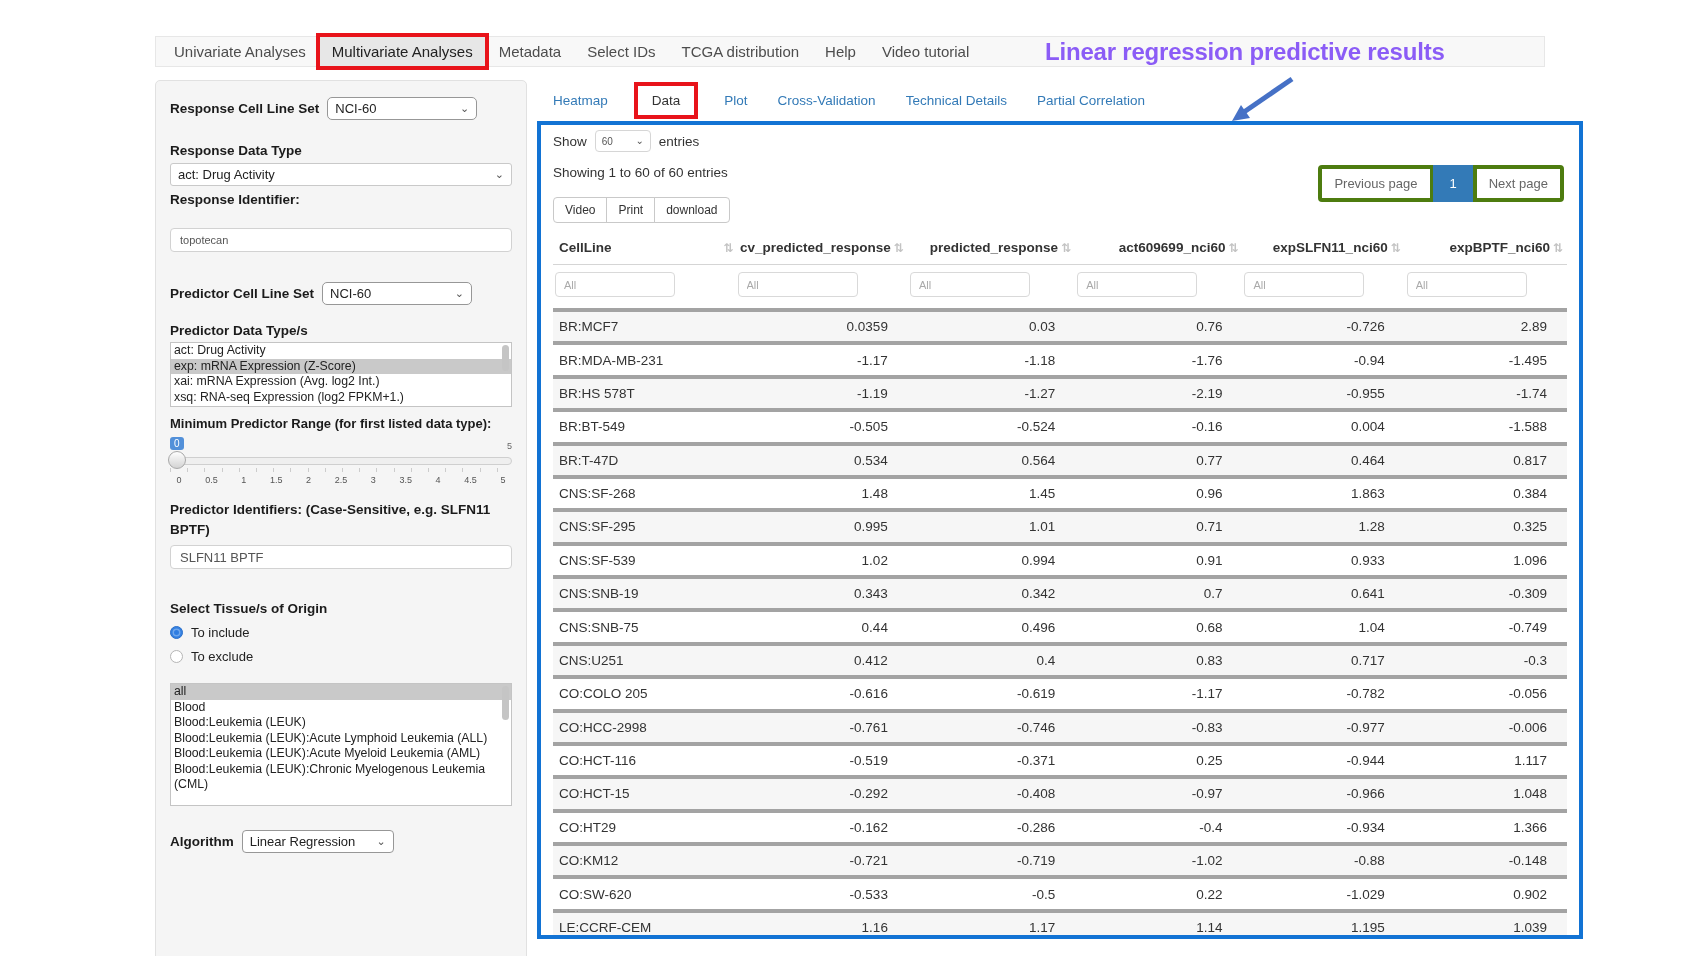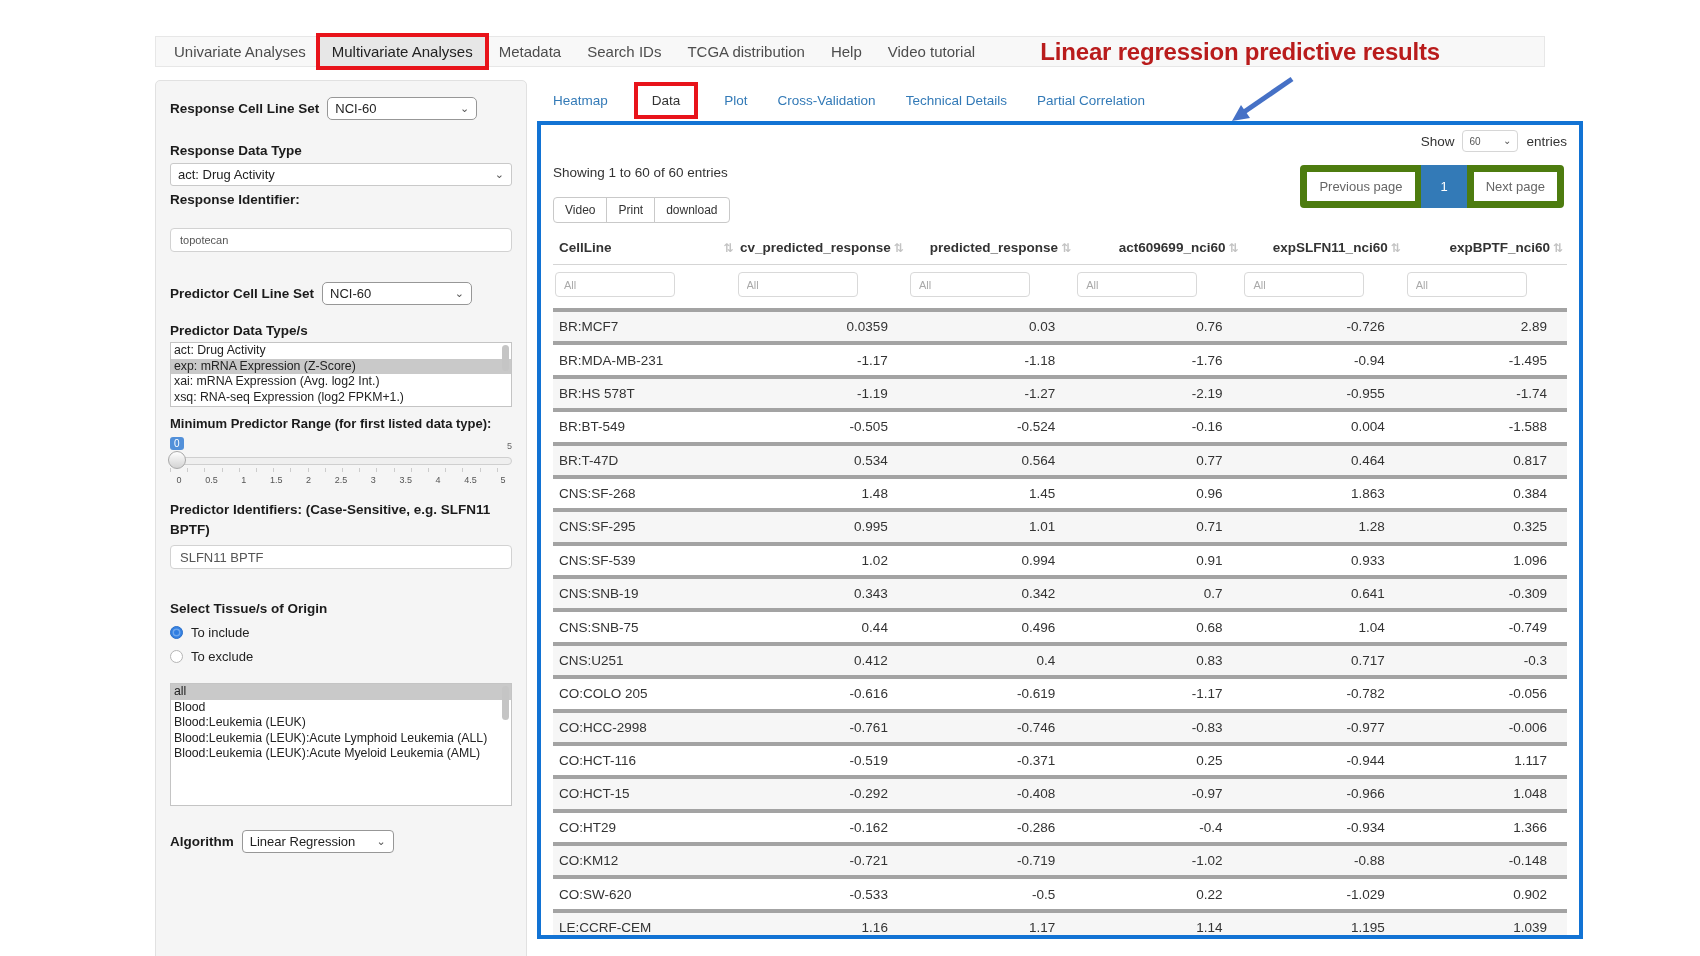--- a/index.html
+++ b/index.html
@@ -6,22 +6,22 @@
   body{
     width:1700px;height:956px;position:relative;background:#fff;
     font-family:"Liberation Sans","DejaVu Sans",sans-serif;color:#333;overflow:hidden;
   }
   
   .navbar{position:absolute;left:155px;top:36px;width:1390px;height:31px;
     background:#f8f8f8;border:1px solid #e7e7e7;display:flex;align-items:center;
     padding-left:6px;box-sizing:border-box;gap:2px;}
   .nav-item{padding:6px 12px;font-size:15px;color:#4d4d4d;white-space:nowrap;cursor:default;}
   .nav-item.active{background:#e7e7e7;color:#222;box-shadow:0 0 0 4px #e8131a;}
-  .annotation{position:absolute;left:1016px;top:38px;width:424px;text-align:right;
-    font-size:24px;font-weight:bold;color:#b91c1c;letter-spacing:-0.2px;}
+  .annotation{position:absolute;left:1045px;top:38px;width:424px;
+    font-size:24px;font-weight:bold;color:#8b5cf6;letter-spacing:-0.2px;}
   .arrow-icon{position:absolute;left:1224px;top:74px;}
   
   .sidebar{position:absolute;left:155px;top:80px;width:372px;height:914px;background:#f5f5f5;
     border:1px solid #e1e1e1;border-radius:5px;padding:16px 14px;box-sizing:border-box;font-size:13px;}
   .b{font-weight:bold;font-size:13.5px;color:#1b1b1b;}
   .fld-row{display:flex;align-items:center;gap:8px;}
   .select{background:#fff;border:1px solid #979797;border-radius:5px;height:23px;display:flex;
     align-items:center;justify-content:space-between;padding:0 7px;font-size:13px;color:#222;
     box-sizing:border-box;cursor:default;}
   .chev{font-size:11px;color:#555;margin-left:6px;line-height:1;}
@@ -49,26 +49,26 @@
   .radio-row{display:flex;align-items:center;gap:8px;margin-top:9px;font-size:13px;color:#222;}
   .radio{width:13px;height:13px;border-radius:50%;border:1px solid #b5b5b5;background:#fff;box-sizing:border-box;}
   .radio.on{background:#2f7de1;border-color:#2a6fc9;box-shadow:inset 0 0 0 1.5px #2f7de1, inset 0 0 0 3px #6ea6ec;}
   
   .tabs{position:absolute;left:553px;top:84px;height:32px;display:flex;align-items:center;gap:30px;font-size:13.5px;}
   .tab{color:#337ab7;white-space:nowrap;cursor:default;}
   .tab.active{color:#333;padding:7px 14px;box-shadow:0 0 0 4px #e8131a;}
   
   .panel{position:absolute;left:537px;top:121px;width:1046px;height:818px;border:4px solid #1273d4;
     background:#fff;box-sizing:border-box;padding:4px 12px 0 12px;overflow:hidden;}
-  .show-row{display:flex;align-items:center;gap:8px;font-size:13.5px;margin-top:1px;justify-content:flex-end;}
+  .show-row{display:flex;align-items:center;gap:8px;font-size:13.5px;margin-top:1px;}
   .mini-select{width:56px;height:22px;border:1px solid #d6d6d6;border-radius:4px;background:#fff;
     display:flex;align-items:center;justify-content:space-between;padding:0 6px;font-size:10px;color:#555;box-sizing:border-box;}
   .summary{font-size:13.5px;margin-top:13px;}
   .pagination{position:absolute;top:40px;right:15px;display:flex;}
-  .pg{border:7px solid #4d7c0f;background:#fff;color:#666;font-size:13px;padding:7px 12px;margin-left:-1px;white-space:nowrap;}
+  .pg{border:4px solid #4d7c0f;background:#fff;color:#666;font-size:13px;padding:7px 12px;margin-left:-1px;white-space:nowrap;}
   .pg.first{border-radius:4px 0 0 4px;margin-left:0;}
   .pg.last{border-radius:0 4px 4px 0;}
   .pg.num{background:#337ab7;border-color:#337ab7;color:#fff;padding:7px 13px;}
   .btn-group{margin-top:17px;display:inline-flex;}
   .gbtn{border:1px solid #c9c9c9;background:#fff;font-size:12px;color:#333;padding:5px 11px;margin-left:-1px;white-space:nowrap;}
   .gbtn.first{border-radius:4px 0 0 4px;margin-left:0;}
   .gbtn.last{border-radius:0 4px 4px 0;}
   
   table.dt{width:100%;border-collapse:collapse;table-layout:fixed;margin-top:8px;font-size:13.5px;color:#333;}
   .dt th{font-weight:bold;padding:9px 4px;border-bottom:1px solid #d5d5d5;font-size:13.5px;}
@@ -86,21 +86,21 @@
   .dt td.name{text-align:left;padding-left:6px;}
   .dt td.num{text-align:right;padding-right:20px;}
 </style>
 </head>
 <body>
 
 <div class="navbar">
     <span class="nav-item">Univariate Analyses</span>
     <span class="nav-item active">Multivariate Analyses</span>
     <span class="nav-item">Metadata</span>
-    <span class="nav-item">Search IDs</span>
+    <span class="nav-item">Select IDs</span>
     <span class="nav-item">TCGA distribution</span>
     <span class="nav-item">Help</span>
     <span class="nav-item">Video tutorial</span>
   </div>
 
 <div class="annotation">Linear regression predictive results</div>
 <svg class="arrow-icon" width="80" height="54" viewBox="0 0 80 54">
   <line x1="68" y1="5" x2="20" y2="38" stroke="#4671c6" stroke-width="5"></line>
   <polygon points="8,47 17,31 26,44" fill="#4671c6"></polygon>
 </svg>
@@ -177,20 +177,21 @@
     <span>To exclude</span>
   </div>
 
   <div class="listbox" style="height:121px;margin-top:19px;" id="tissue-list">
     <div class="vthumb" style="top:2px;height:34px;"></div>
   <div class="opt wrap selected">all</div>
       <div class="opt wrap">Blood</div>
       <div class="opt wrap">Blood:Leukemia (LEUK)</div>
       <div class="opt wrap">Blood:Leukemia (LEUK):Acute Lymphoid Leukemia (ALL)</div>
       <div class="opt wrap">Blood:Leukemia (LEUK):Acute Myeloid Leukemia (AML)</div>
+      <div class="opt wrap">Blood:Leukemia (LEUK):Chronic Myelogenous Leukemia (CML)</div>
     </div>
 
   <div class="fld-row" style="margin-top:24px;">
     <span class="b">Algorithm</span>
     <div class="select" style="width:152px;border-radius:4px;">
       <span>Linear Regression</span>
       <span class="chev">⌄</span>
     </div>
   </div>
 </div>

